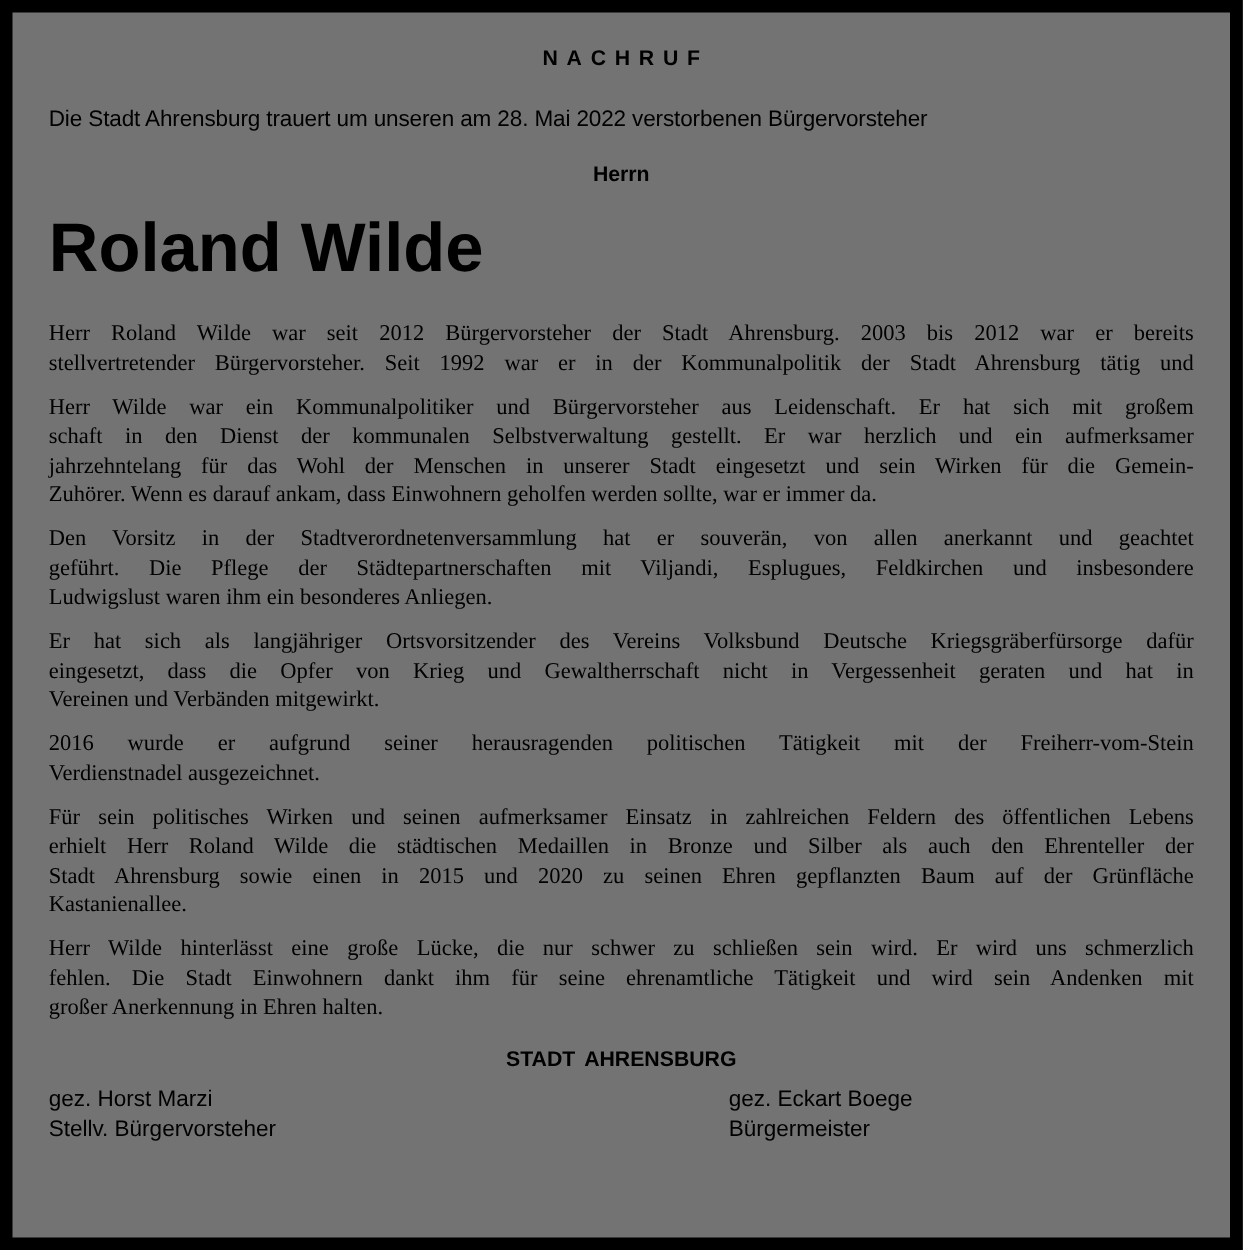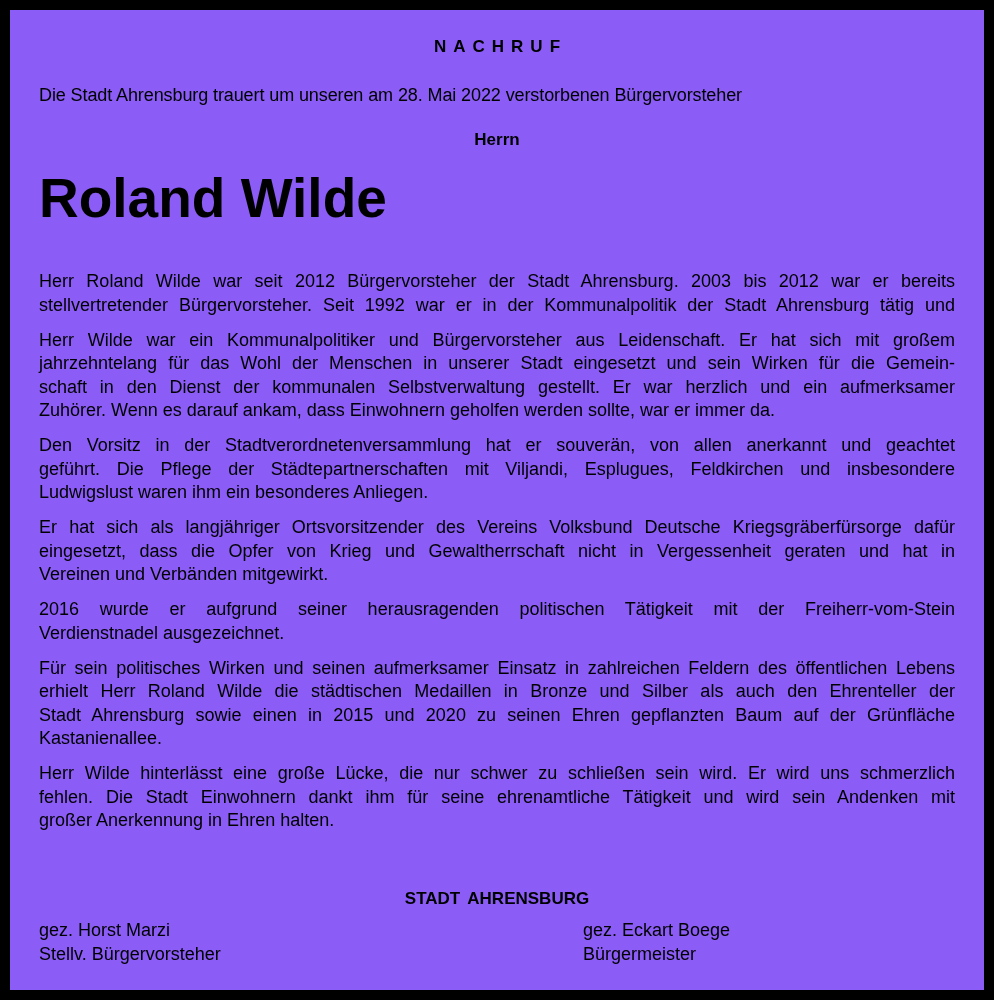--- a/index.html
+++ b/index.html
@@ -14,21 +14,21 @@
       overflow: hidden;
       font-family: "Liberation Sans", sans-serif;
       color: #000000;
     }
     .frame {
       position: absolute;
       left: 10px;
       top: 10px;
       width: 974px;
       height: 980px;
-      background: #8b5cf6;
+      background: #737373;
       box-sizing: border-box;
     }
     .content {
       position: absolute;
       left: 29px;   
       top: 0;
       width: 916px; 
     }
     .headline {
       position: absolute;
@@ -69,44 +69,45 @@
       left: 0;
       width: 100%;
       text-align: left;
       font-weight: bold;
       font-size: 55px;
       line-height: 70px;
       letter-spacing: 0px;
     }
     .body-text {
       position: absolute;
-      top: 260px;
+      top: 245px;
       left: 0;
       width: 100%;
+      font-family: Liberation Serif, serif;
     }
     .para {
       margin: 0 0 11.5px 0;
       font-size: 18px;
       line-height: 23.5px;
       text-align: justify;
       hyphens: manual;
     }
     .para .line {
       display: block;
       text-align: justify;
       text-align-last: justify;
       white-space: nowrap;
       overflow: visible;
     }
     .para .line.last {
       text-align-last: left;
     }
     .signature-block {
       position: absolute;
-      top: 877px;
+      top: 826px;
       left: 0;
       width: 100%;
     }
     .org {
       text-align: center;
       font-weight: bold;
       font-size: 17px;
       line-height: 24px;
       word-spacing: 3px;
     }
@@ -139,22 +140,22 @@
 
     <div class="name">Roland Wilde</div>
 
     <div class="body-text">
       <p class="para">
         <span class="line">Herr Roland Wilde war seit 2012 Bürgervorsteher der Stadt Ahrensburg. 2003 bis 2012 war er bereits</span>
         <span class="line">stellvertretender Bürgervorsteher. Seit 1992 war er in der Kommunalpolitik der Stadt Ahrensburg tätig und</span>
       </p>
       <p class="para">
         <span class="line">Herr Wilde war ein Kommunalpolitiker und Bürgervorsteher aus Leidenschaft. Er hat sich mit großem</span>
+        <span class="line">schaft in den Dienst der kommunalen Selbstverwaltung gestellt. Er war herzlich und ein aufmerksamer</span>
         <span class="line">jahrzehntelang für das Wohl der Menschen in unserer Stadt eingesetzt und sein Wirken für die Gemein-</span>
-        <span class="line">schaft in den Dienst der kommunalen Selbstverwaltung gestellt. Er war herzlich und ein aufmerksamer</span>
         <span class="line last">Zuhörer. Wenn es darauf ankam, dass Einwohnern geholfen werden sollte, war er immer da.</span>
       </p>
       <p class="para">
         <span class="line">Den Vorsitz in der Stadtverordnetenversammlung hat er souverän, von allen anerkannt und geachtet</span>
         <span class="line">geführt. Die Pflege der Städtepartnerschaften mit Viljandi, Esplugues, Feldkirchen und insbesondere</span>
         <span class="line last">Ludwigslust waren ihm ein besonderes Anliegen.</span>
       </p>
       <p class="para">
         <span class="line">Er hat sich als langjähriger Ortsvorsitzender des Vereins Volksbund Deutsche Kriegsgräberfürsorge dafür</span>
         <span class="line">eingesetzt, dass die Opfer von Krieg und Gewaltherrschaft nicht in Vergessenheit geraten und hat in</span>

